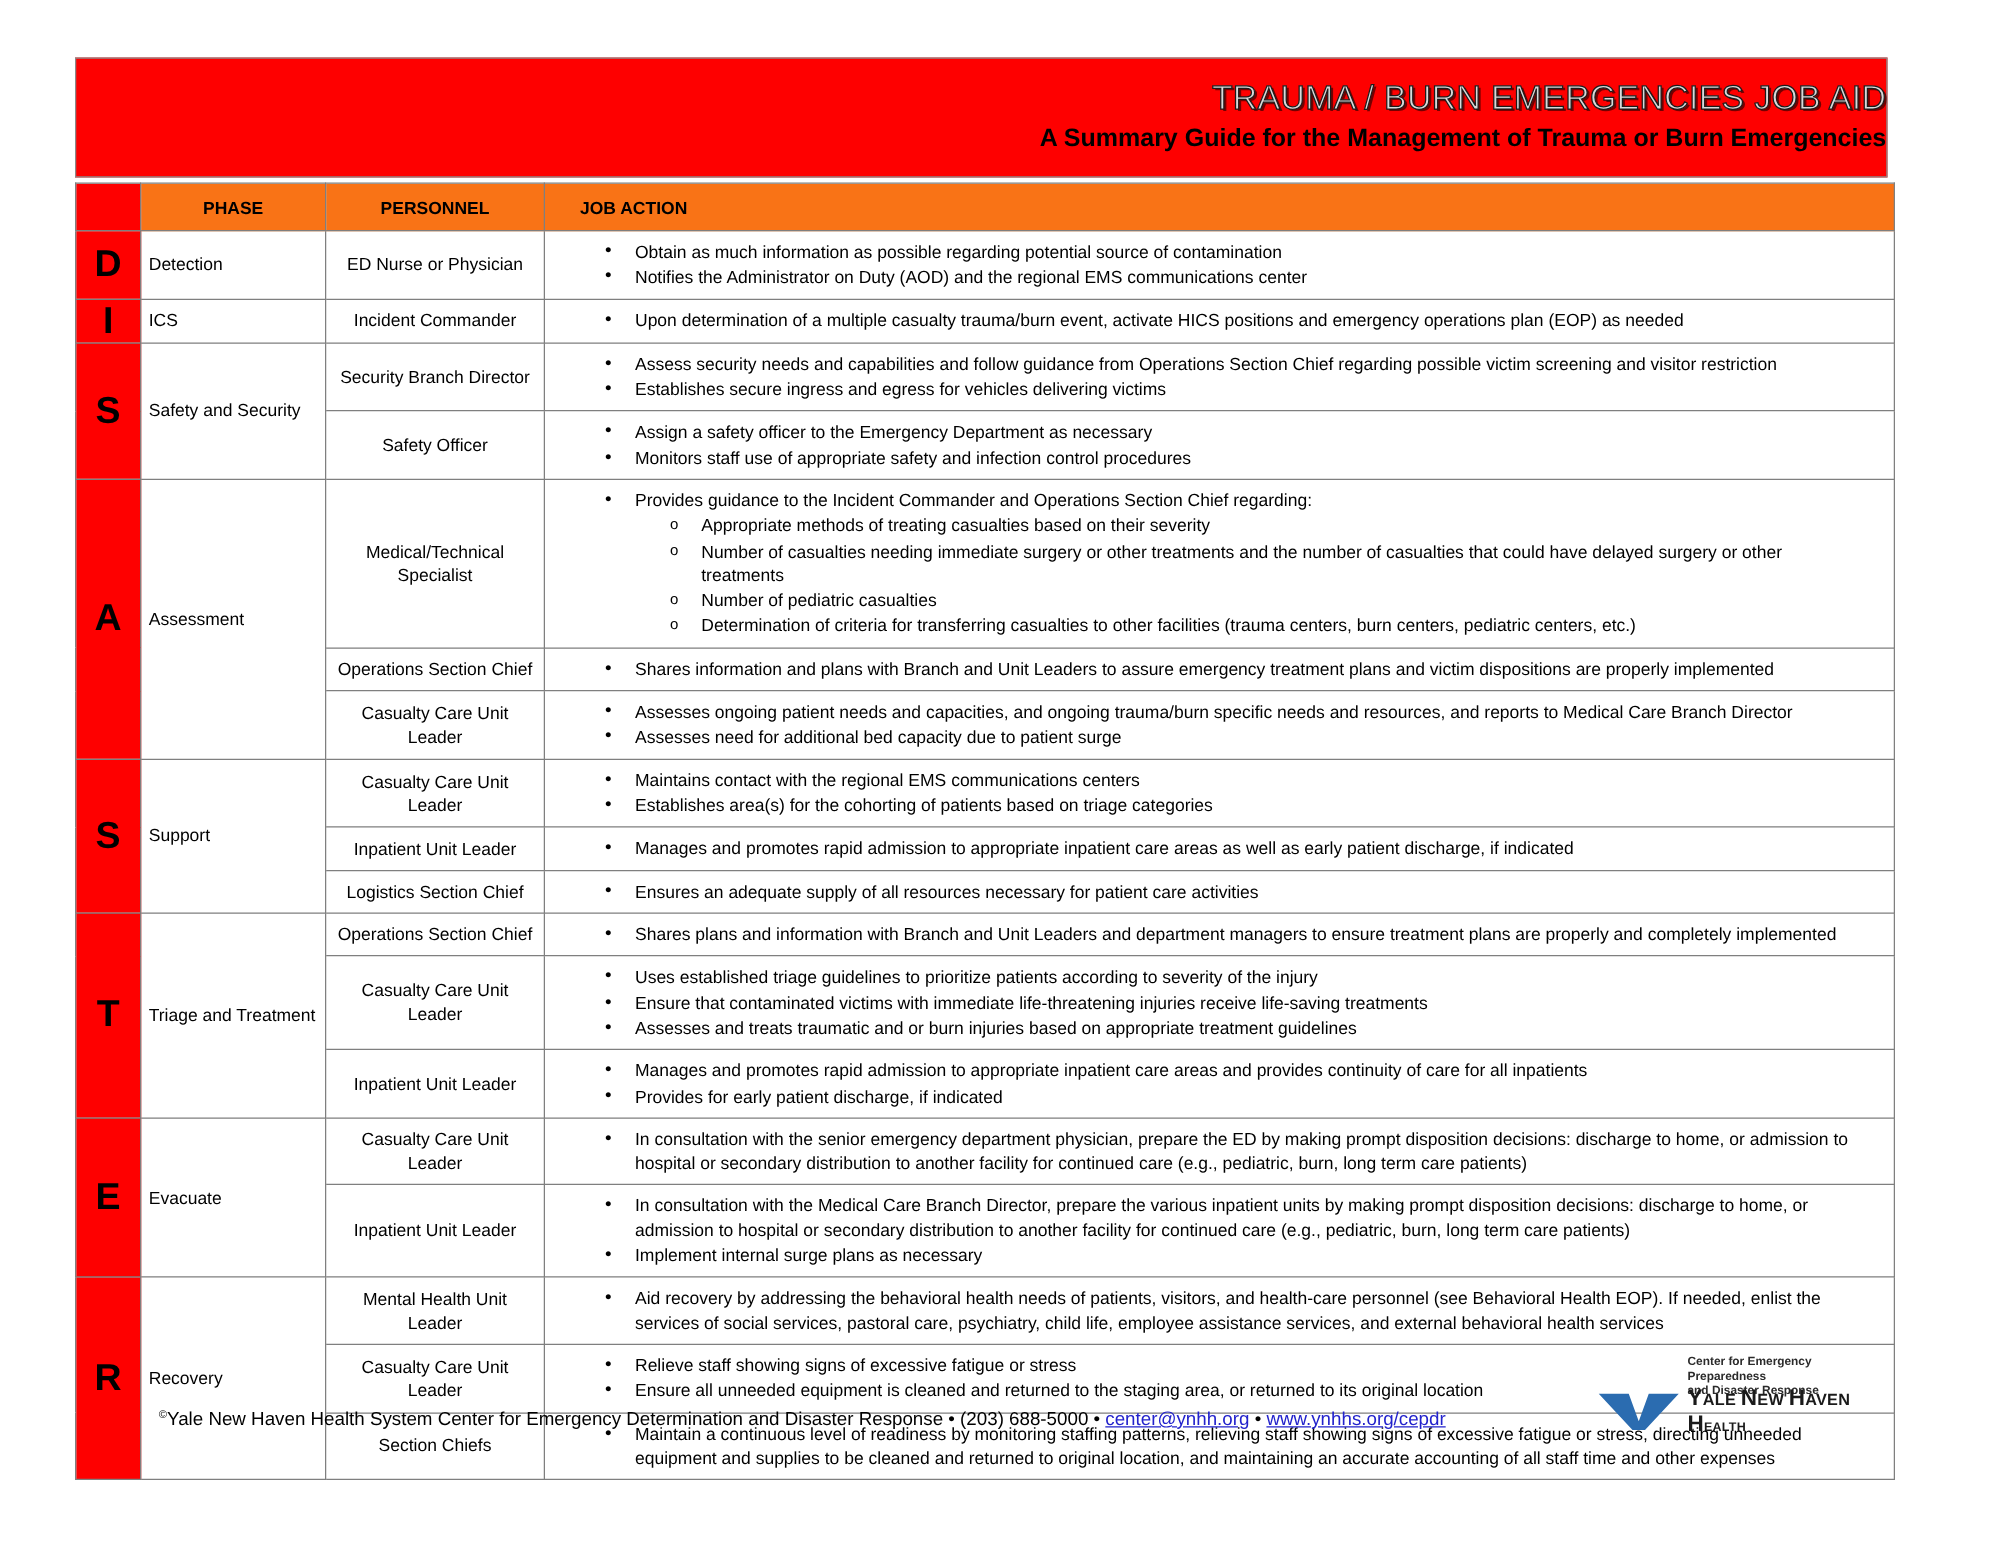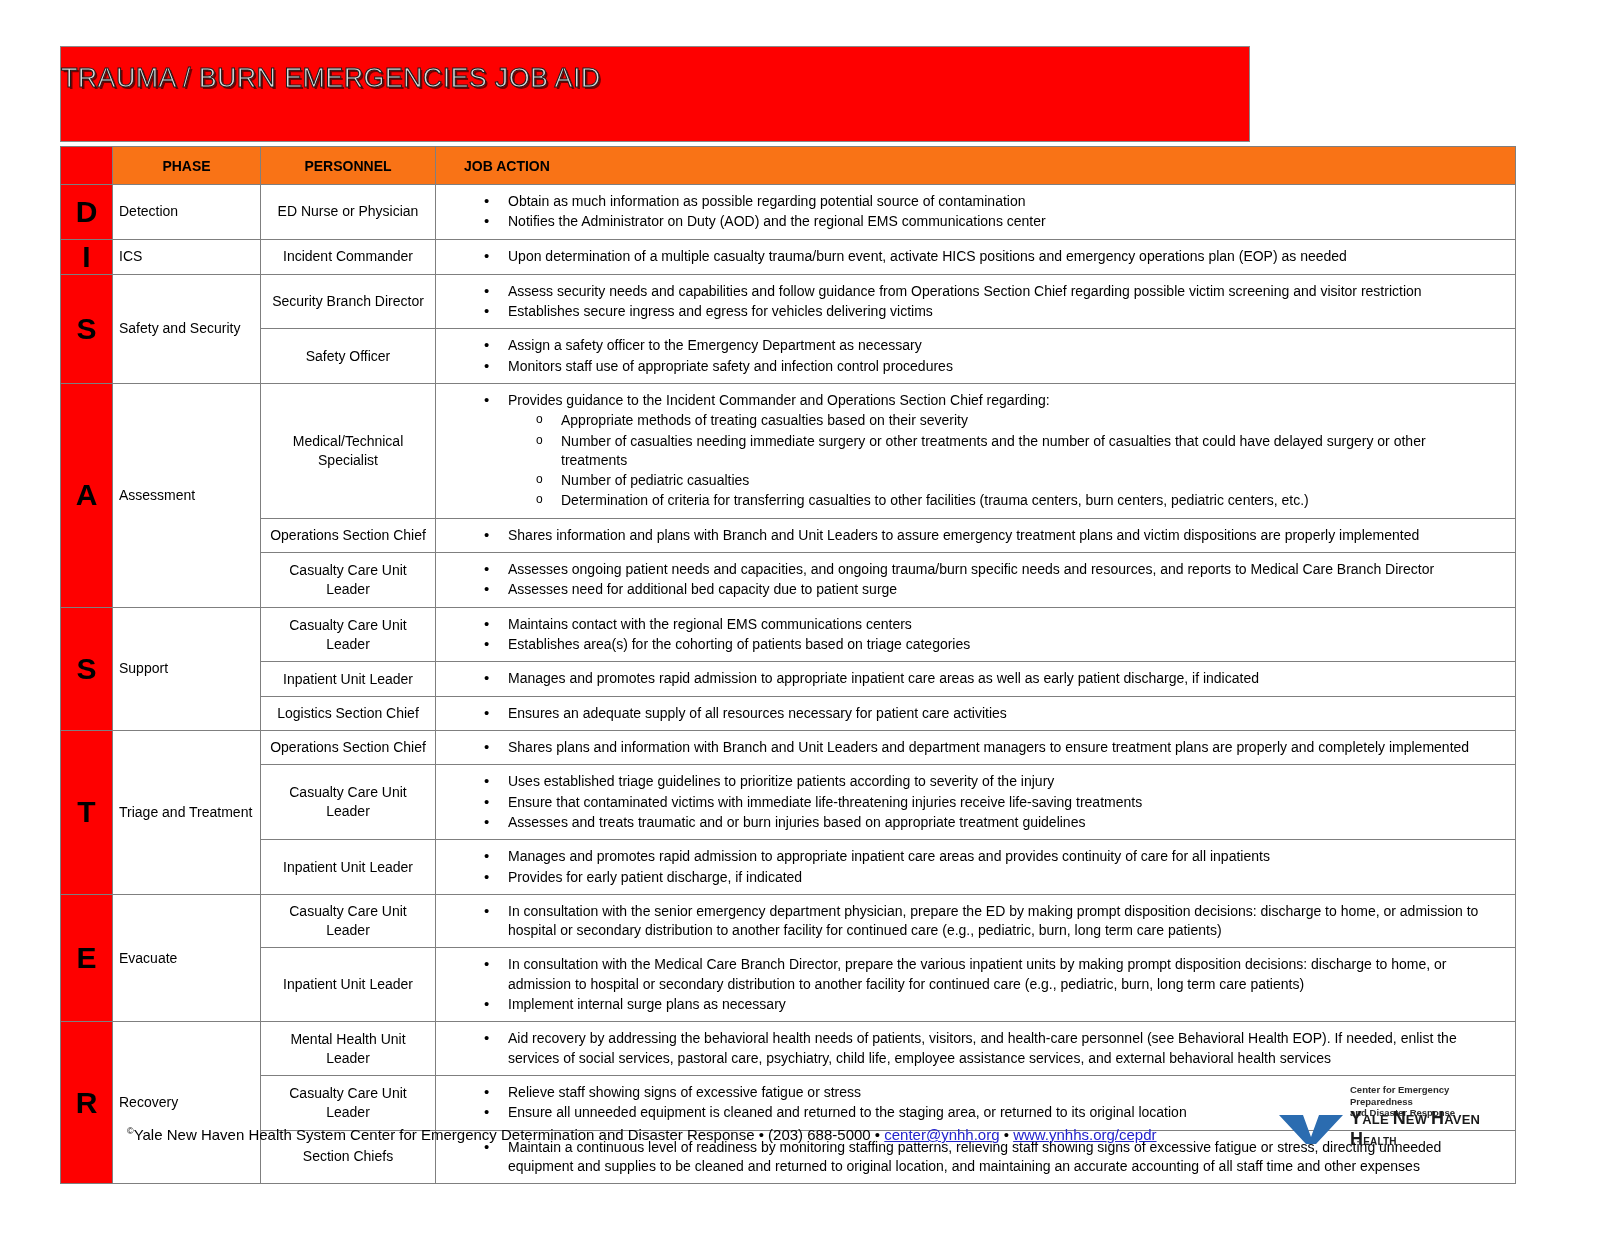--- a/index.html
+++ b/index.html
@@ -21,26 +21,26 @@
     left: 0; top: 0;
     width: 1600px;
     height: 1237px;
   }
 
   
   .banner {
     position: absolute;
     left: 60px;
     top: 46px;
-    width: 1190px;
+    width: 1450px;
     height: 96px;
     background: #FE0000;
     border: 1px solid #8a8a8a;
     box-sizing: border-box;
-    text-align: left;
+    text-align: right;
   }
   .banner-title {
     margin: 0;
     padding-top: 16px;
     font-size: 27px;
     font-weight: normal;
     letter-spacing: 0.3px;
     color: #d9d9d9;
     -webkit-text-stroke: 1px #1b1b1b;
     text-shadow: 2px 2px 0 rgba(0,0,0,0.55);
@@ -232,20 +232,21 @@
     font-size: 10px;
   }
 </style>
 </head>
 <body>
 
 <div class="page">
 
   <div class="banner">
     <h1 class="banner-title">TRAUMA / BURN EMERGENCIES JOB AID</h1>
+    <h2 class="banner-sub">A Summary Guide for the Management of Trauma or Burn Emergencies</h2>
   </div>
 
   <table class="aid-table">
     <colgroup>
       <col class="c-letter">
         <col class="c-phase">
         <col class="c-person">
         <col class="c-action">
     </colgroup>
     <thead>

